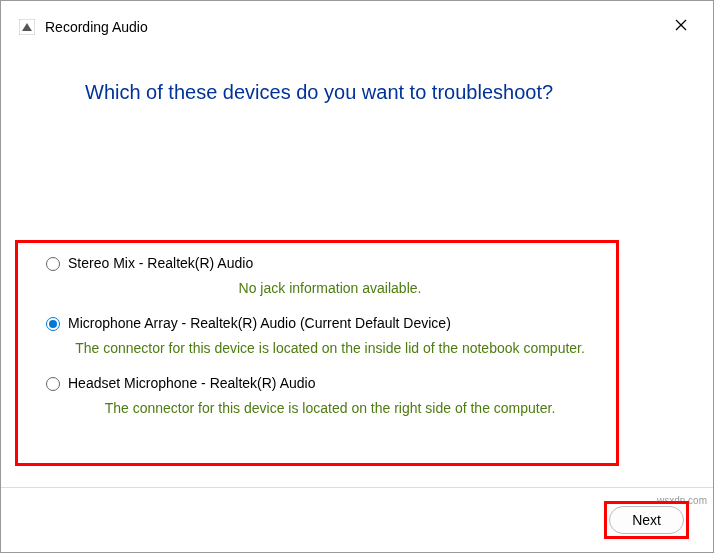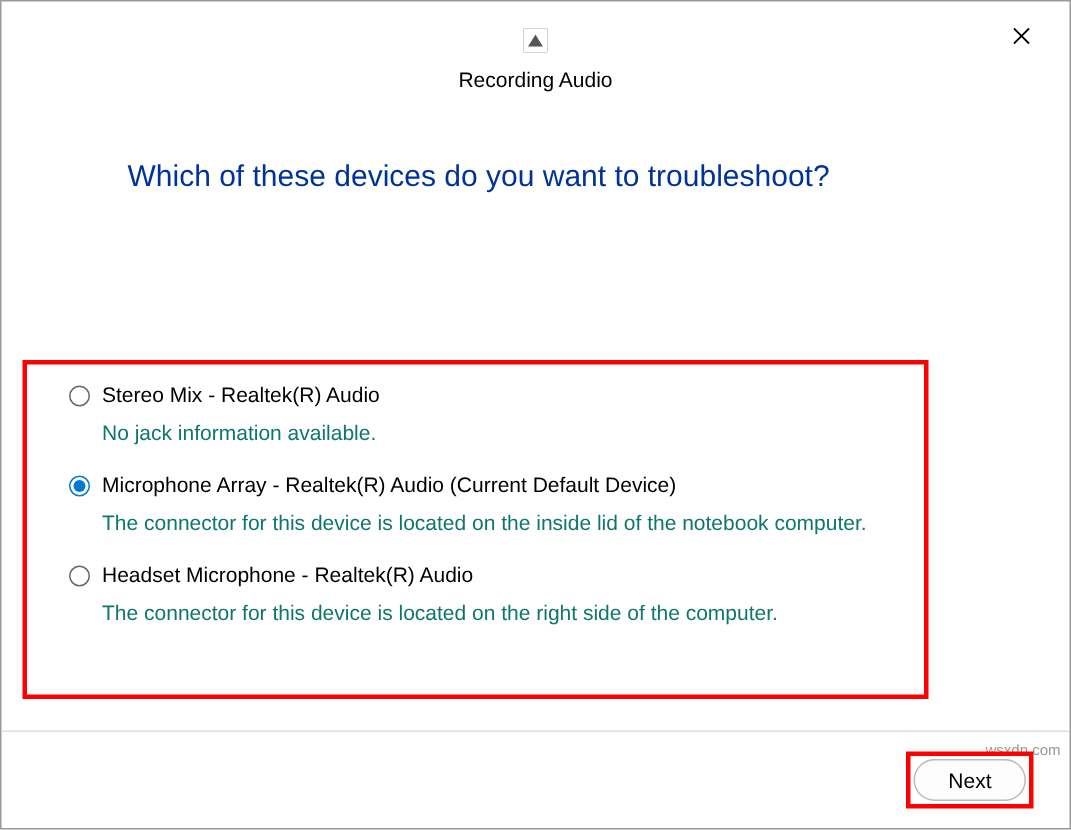--- a/index.html
+++ b/index.html
@@ -25,21 +25,20 @@
       color: #000;
       background: none;
       border: none;
       padding: 4px 8px;
     }
     .header {
       display: flex;
       align-items: center;
       padding: 18px 18px 0 18px;
       gap: 10px;
-      flex-direction: column;
     }
     .header-icon {
       width: 16px;
       height: 16px;
       display: inline-flex;
     }
     .header-title {
       font-size: 14px;
       color: #000;
     }
@@ -87,24 +86,25 @@
       background: #0078d4;
       border-radius: 50%;
     }
     .option-label {
       font-size: 14px;
       color: #000;
       cursor: pointer;
     }
     .option-desc {
       font-size: 14px;
-      color: #0f766e;
+      color: #4d7c0f;
       margin-left: 22px;
       margin-bottom: 19px;
       margin-top: 9px;
+      text-align: center;
     }
     .footer {
       position: absolute;
       bottom: 0;
       left: 0;
       right: 0;
       border-top: 1px solid #ddd;
       padding: 13px 24px;
       display: flex;
       justify-content: flex-end;

